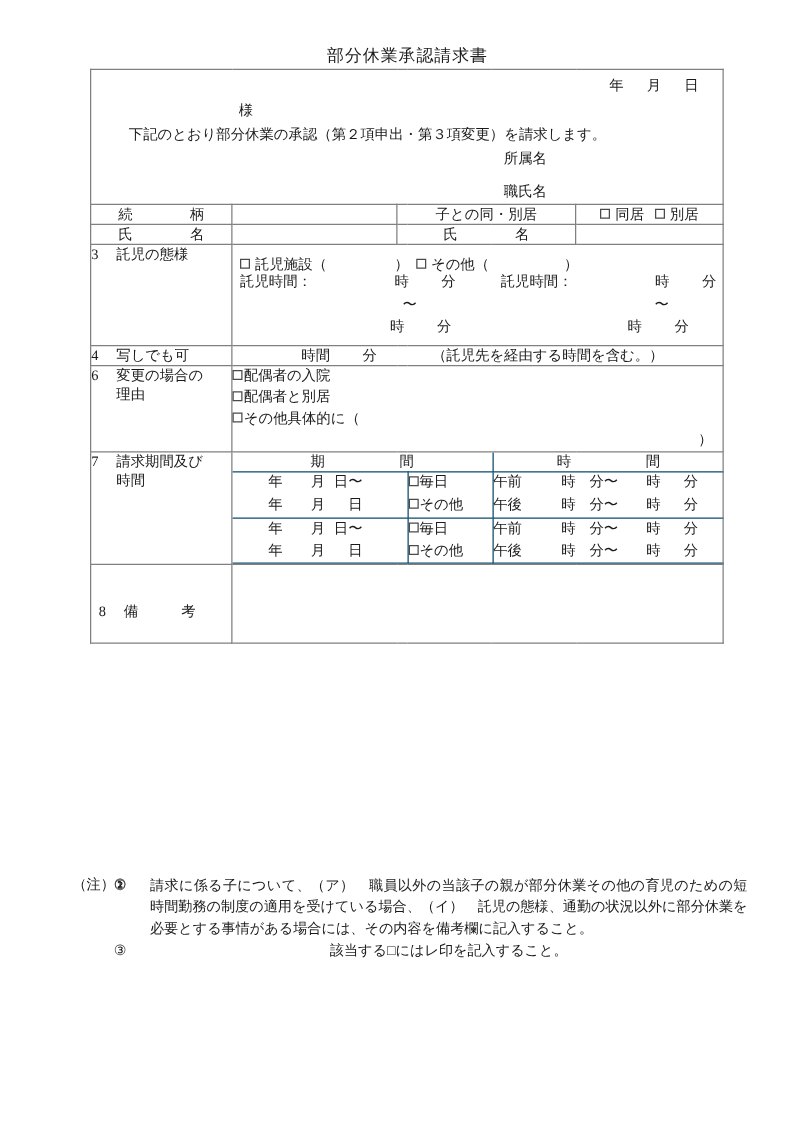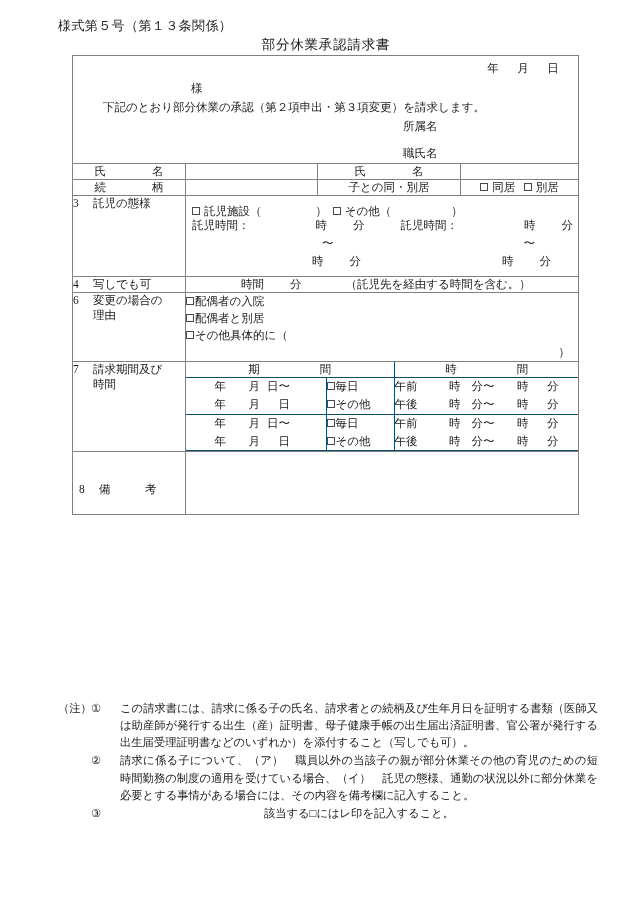--- a/index.html
+++ b/index.html
@@ -216,21 +216,20 @@
     margin: 0;
     text-align: justify;
     text-justify: inter-character;
   }
 </style>
 </head>
 <body>
 
 <div class="page">
 
-  <div class="form-code">様式第５号（第１３条関係）</div>
   <div class="doc-title">部分休業承認請求書</div>
 
   <table class="form-table">
     <colgroup>
       <col style="width:113px">
       <col style="width:132px">
       <col style="width:8px">
       <col style="width:67px">
       <col style="width:68px">
       <col style="width:118px">
@@ -246,33 +245,33 @@
           <div class="hdr-sama">様</div>
           <div class="hdr-line">下記のとおり部分休業の承認（第２項申出・第３項変更）を請求します。</div>
           <div class="hdr-org">所属名</div>
           <div class="hdr-name">職氏名</div>
         </div>
       </td>
     </tr>
 
 
     <tr>
-      <td class="cell-pad lbl">氏　　　　名</td>
-      <td class="cell-pad">&nbsp;</td>
-      <td colspan="3" class="cell-pad lbl">氏　　　　名</td>
-      <td class="cell-pad">&nbsp;</td>
-    </tr>
-
-    <tr>
       <td class="cell-pad lbl">続　　　　柄</td>
       <td class="cell-pad">&nbsp;</td>
       <td colspan="3" class="cell-pad lbl">子との同・別居</td>
       <td class="cell-pad lbl">
         <span class="cbox"></span><span>同居</span>&nbsp;&nbsp;&nbsp;<span class="cbox"></span><span>別居</span>
       </td>
+    </tr>
+
+    <tr>
+      <td class="cell-pad lbl">氏　　　　名</td>
+      <td class="cell-pad">&nbsp;</td>
+      <td colspan="3" class="cell-pad lbl">氏　　　　名</td>
+      <td class="cell-pad">&nbsp;</td>
     </tr>
 
 
     <tr>
       <td class="num-lbl">
         <span class="idx">3</span><span>託児の態様</span>
       </td>
       <td colspan="5">
         <div class="sec3">
           <div class="r1">
@@ -381,21 +380,20 @@
       <td colspan="5">&nbsp;</td>
     </tr>
 
   </tbody>
     </table>
 
   <div class="notes">
     <div class="note">
       <span class="marker-a">（注）</span>
       <span class="marker-b">①</span>
-      <p>この請求書には、請求に係る子の氏名、請求者との続柄及び生年月日を証明する書類（医師又は助産師が発行する出生（産）証明書、母子健康手帳の出生届出済証明書、官公署が発行する出生届受理証明書などのいずれか）を添付すること（写しでも可）。</p>
     </div>
     <div class="note">
       <span class="marker-b">②</span>
       <p>請求に係る子について、（ア）　職員以外の当該子の親が部分休業その他の育児のための短時間勤務の制度の適用を受けている場合、（イ）　託児の態様、通勤の状況以外に部分休業を必要とする事情がある場合には、その内容を備考欄に記入すること。</p>
     </div>
     <div class="note">
       <span class="marker-b">③</span>
       <p style="text-align:center">該当する□にはレ印を記入すること。</p>
     </div>
   </div>

